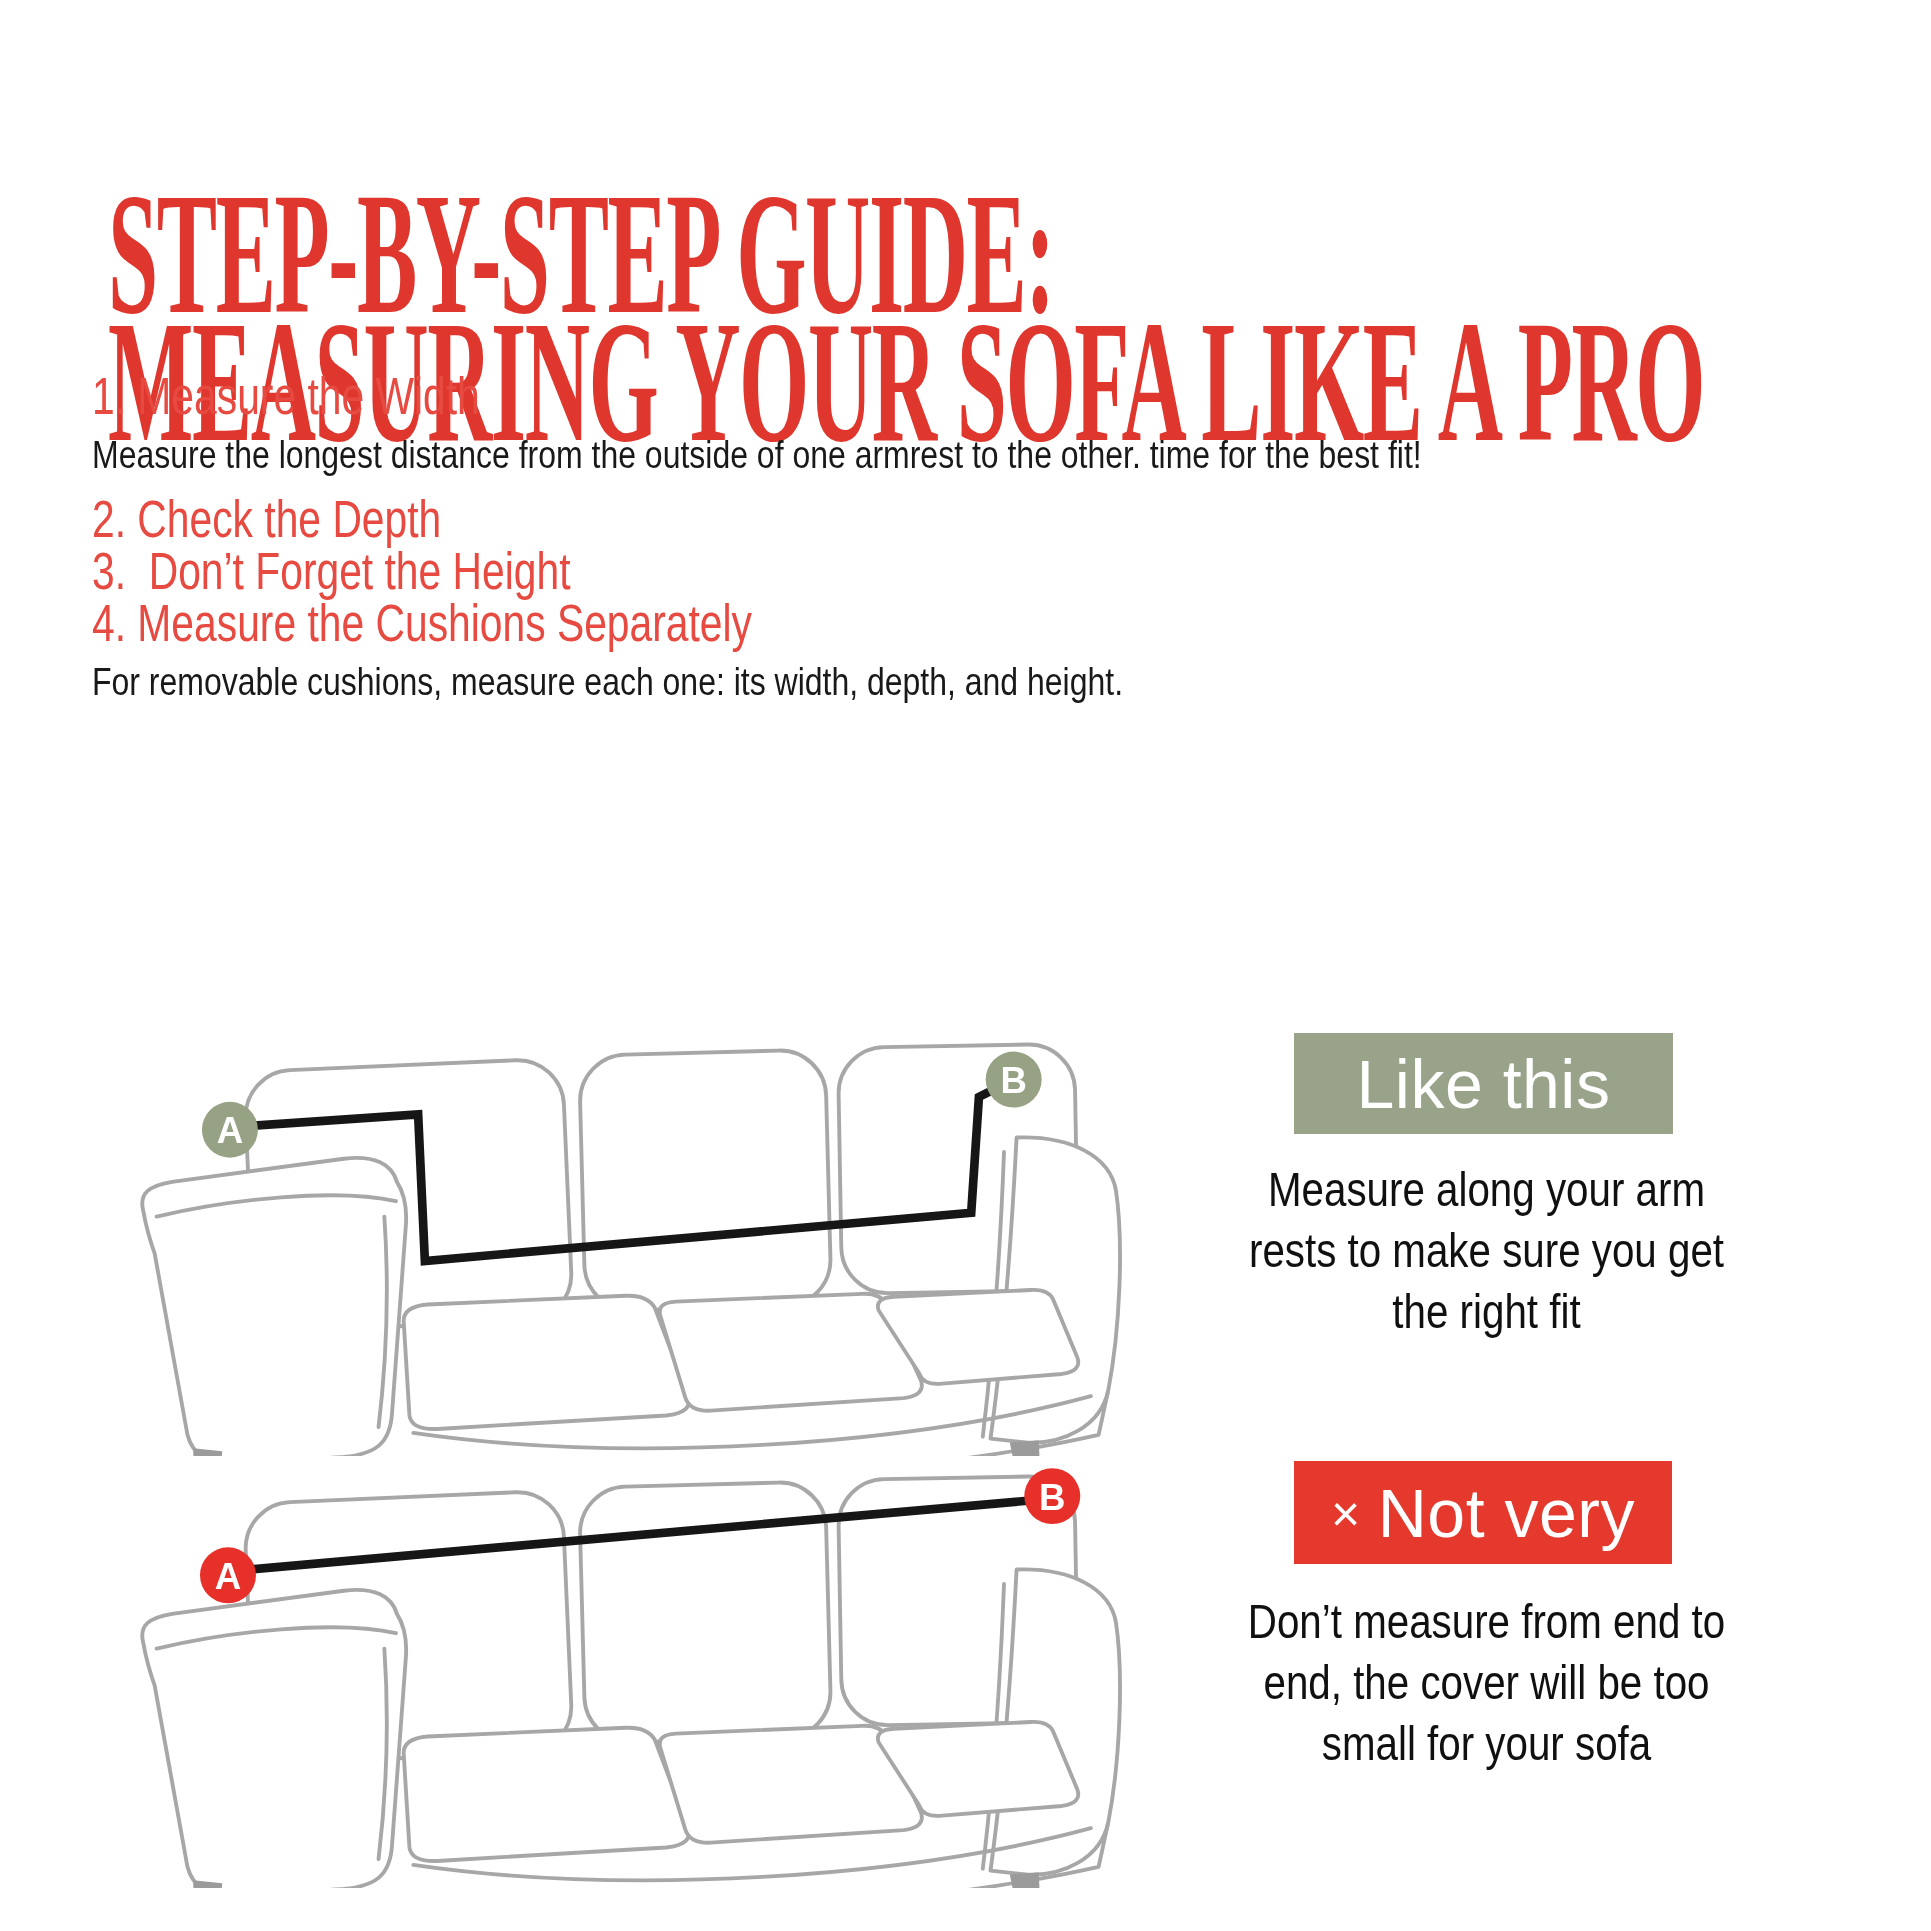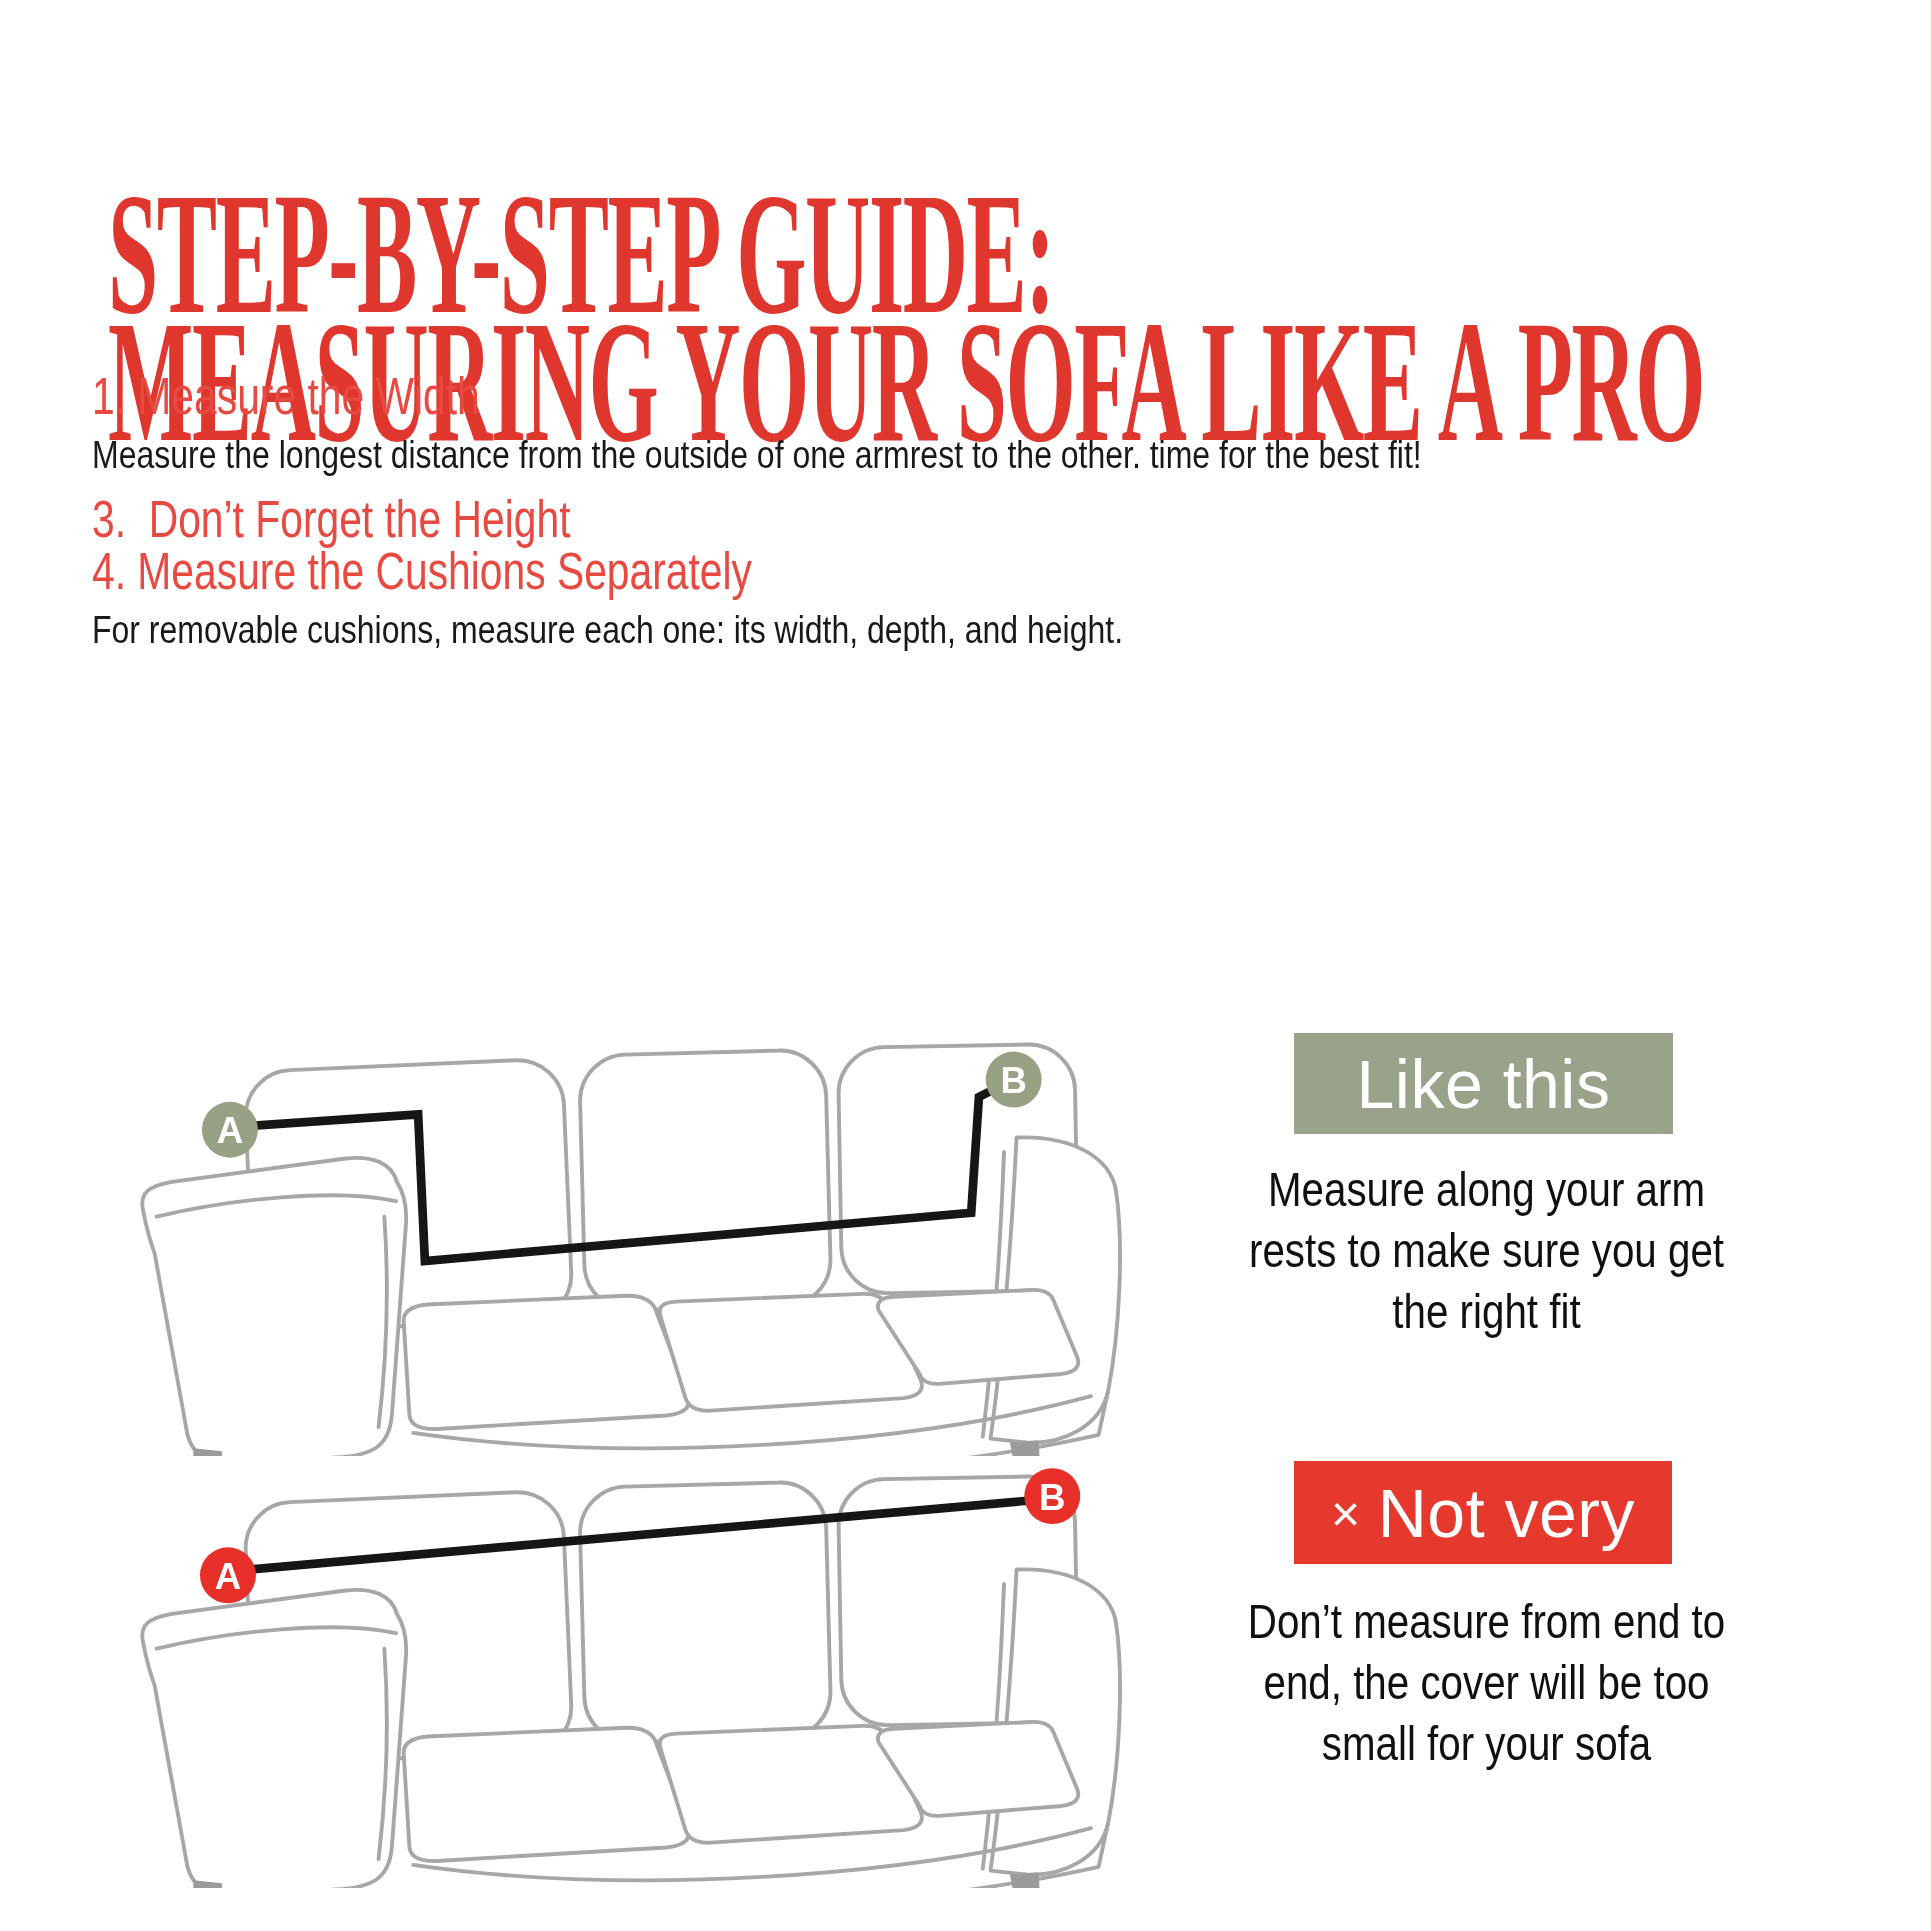--- a/index.html
+++ b/index.html
@@ -48,20 +48,21 @@
     <span class="tline"><span class="cond">STEP-BY-STEP GUIDE:</span></span>
     <span class="tline"><span class="cond">MEASURING YOUR SOFA LIKE A PRO</span></span>
   </h1>
 
   <div class="steps">
     <div class="step">
       <h2><span class="cond">1. Measure the Width</span></h2>
       <p><span class="cond">Measure the longest distance from the outside of one armrest to the other. time for the best fit!</span></p>
     </div>
     <div class="step">
+      <h2><span class="cond">2. Check the Depth</span></h2>
     </div>
     <div class="step">
       <h2><span class="cond">3.  Don’t Forget the Height</span></h2>
     </div>
     <div class="step">
       <h2><span class="cond">4. Measure the Cushions Separately</span></h2>
       <p><span class="cond">For removable cushions, measure each one: its width, depth, and height.</span></p>
     </div>
   </div>
 

